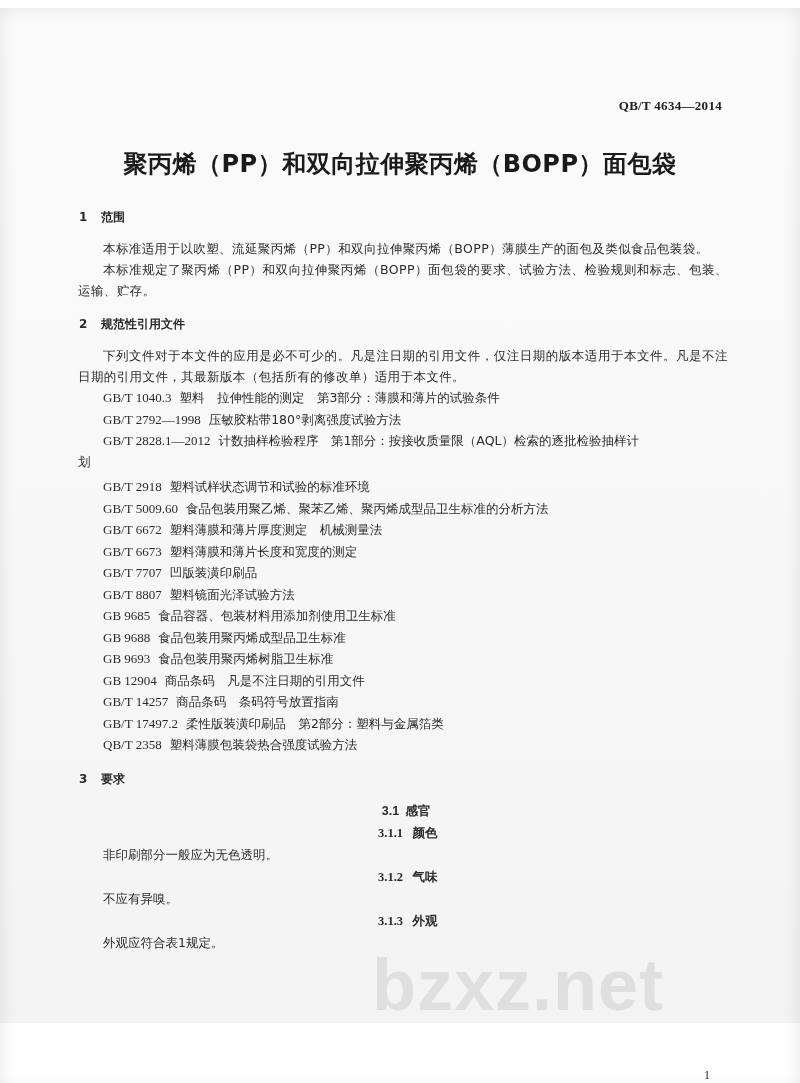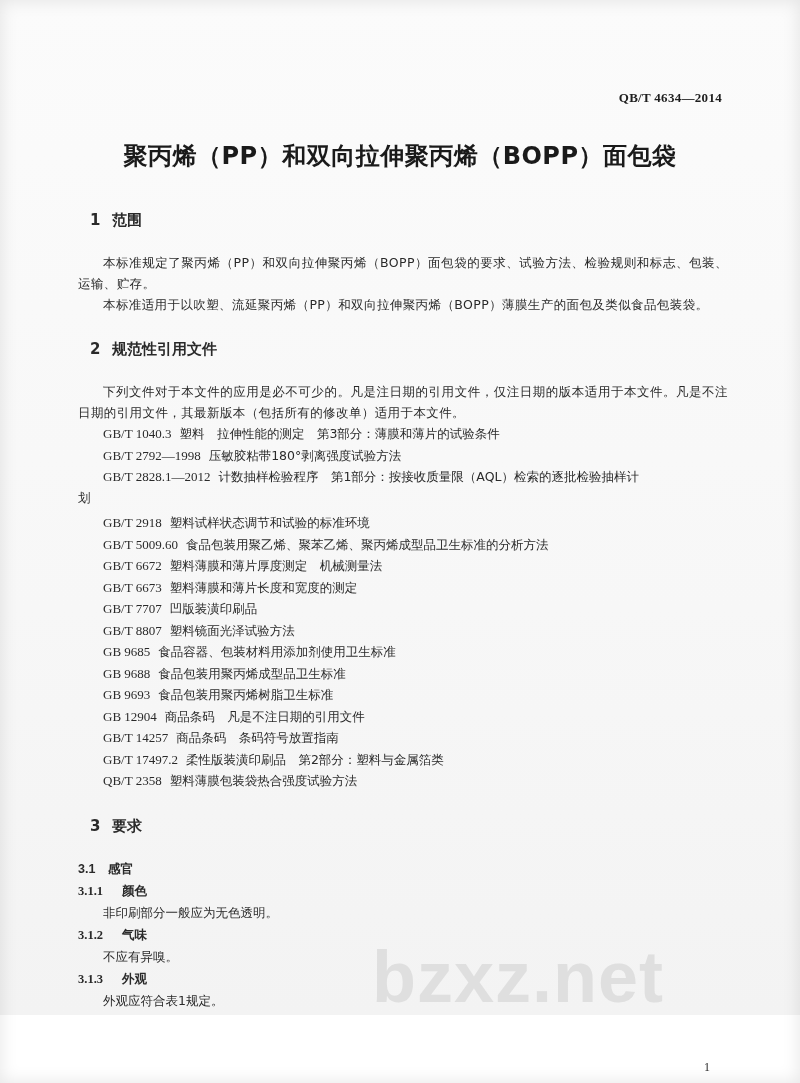--- a/index.html
+++ b/index.html
@@ -10,21 +10,21 @@
       width: 800px;
       height: 1083px;
       background: #ffffff;
       position: relative;
       overflow: hidden;
       font-family: "DejaVu Sans", sans-serif;
       color: #2a2a2a;
     }
     .page {
       position: absolute;
-      left: 0; top: 0;
+      left: 0; top: 8px;
       width: 800px; height: 1015px;
       background: linear-gradient(180deg, #fbfbfb 0%, #f7f7f7 60%, #f3f3f3 100%);
     }
     .edge-shadow {
       position: absolute;
       left: 0; top: 0;
       width: 800px; height: 1083px;
       box-shadow: inset 0 0 18px rgba(0,0,0,0.10);
       pointer-events: none;
     }
@@ -51,22 +51,22 @@
     .content {
       position: absolute;
       left: 78px;
       top: 198px;
       width: 650px;
       font-size: 12.5px;
       line-height: 21px;
     }
     .h1 {
       font-weight: bold;
-      font-size: 15px;
-      margin: 12px;
+      font-size: 12px;
+      margin: 1px;
       height: 22px;
     }
     .h1 .num { display: inline-block; width: 22px; }
     .para {
       text-indent: 2em;
       margin: 0;
       text-align: justify;
       letter-spacing: 0.4px;
     }
     .gap-s { height: 8px; }
@@ -77,20 +77,21 @@
     .refs li.wrap .cont { display: block; margin-left: -2em; }
     .ref-code {
       font-family: "Liberation Serif", serif;
       font-size: 13px;
       margin-right: 8px;
     }
     .h2, .h3 {
       font-weight: bold;
       margin: 0;
       height: 22px;
+      text-align: center;
     }
     .h2 .num, .h3 .num {
       font-family: "Liberation Sans", sans-serif;
       display: inline-block;
     }
     .h2 .num { width: 30px; }
     .h3 .num { width: 44px; font-family: Liberation Serif, serif; }
     .body-line { text-indent: 2em; margin: 0; height: 22px; }
     .watermark {
       position: absolute;
@@ -117,22 +118,22 @@
 
   <div class="std-code">QB/T 4634—2014</div>
   <div class="doc-title">聚丙烯（PP）和双向拉伸聚丙烯（BOPP）面包袋</div>
 
   <div class="content">
 
     <div class="h1">
       <span class="num">1</span><span>范围</span>
     </div>
     <div class="gap-s"></div>
+    <p class="para">本标准适用于以吹塑、流延聚丙烯（PP）和双向拉伸聚丙烯（BOPP）薄膜生产的面包及类似食品包装袋。</p>
     <p class="para">本标准规定了聚丙烯（PP）和双向拉伸聚丙烯（BOPP）面包袋的要求、试验方法、检验规则和标志、包装、运输、贮存。</p>
-    <p class="para">本标准适用于以吹塑、流延聚丙烯（PP）和双向拉伸聚丙烯（BOPP）薄膜生产的面包及类似食品包装袋。</p>
     <div class="gap-m"></div>
 
     <div class="h1">
       <span class="num">2</span><span>规范性引用文件</span>
     </div>
     <div class="gap-s"></div>
     <p class="para">下列文件对于本文件的应用是必不可少的。凡是注日期的引用文件，仅注日期的版本适用于本文件。凡是不注日期的引用文件，其最新版本（包括所有的修改单）适用于本文件。</p>
 
     <ul class="refs">
       <li><span class="ref-code">GB/T 1040.3</span><span>塑料　拉伸性能的测定　第3部分：薄膜和薄片的试验条件</span></li>

